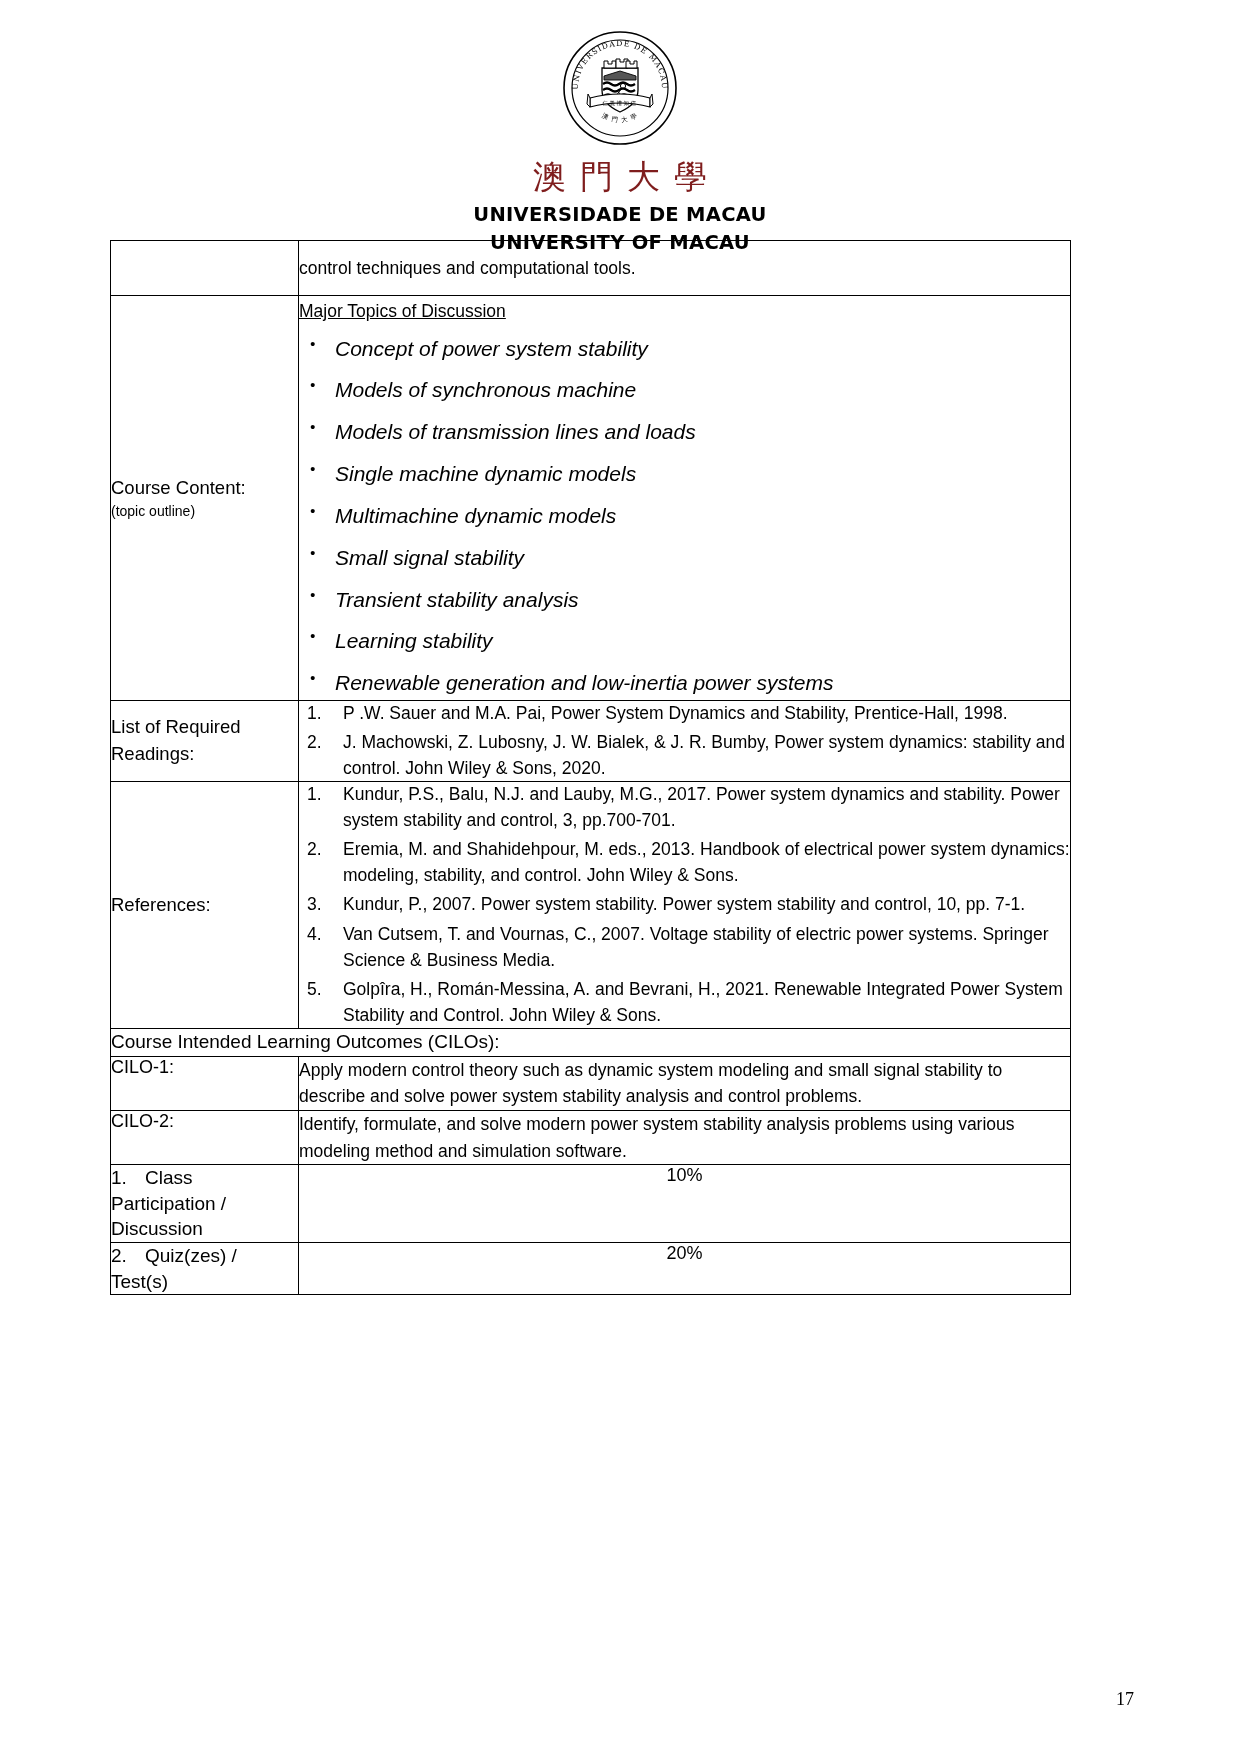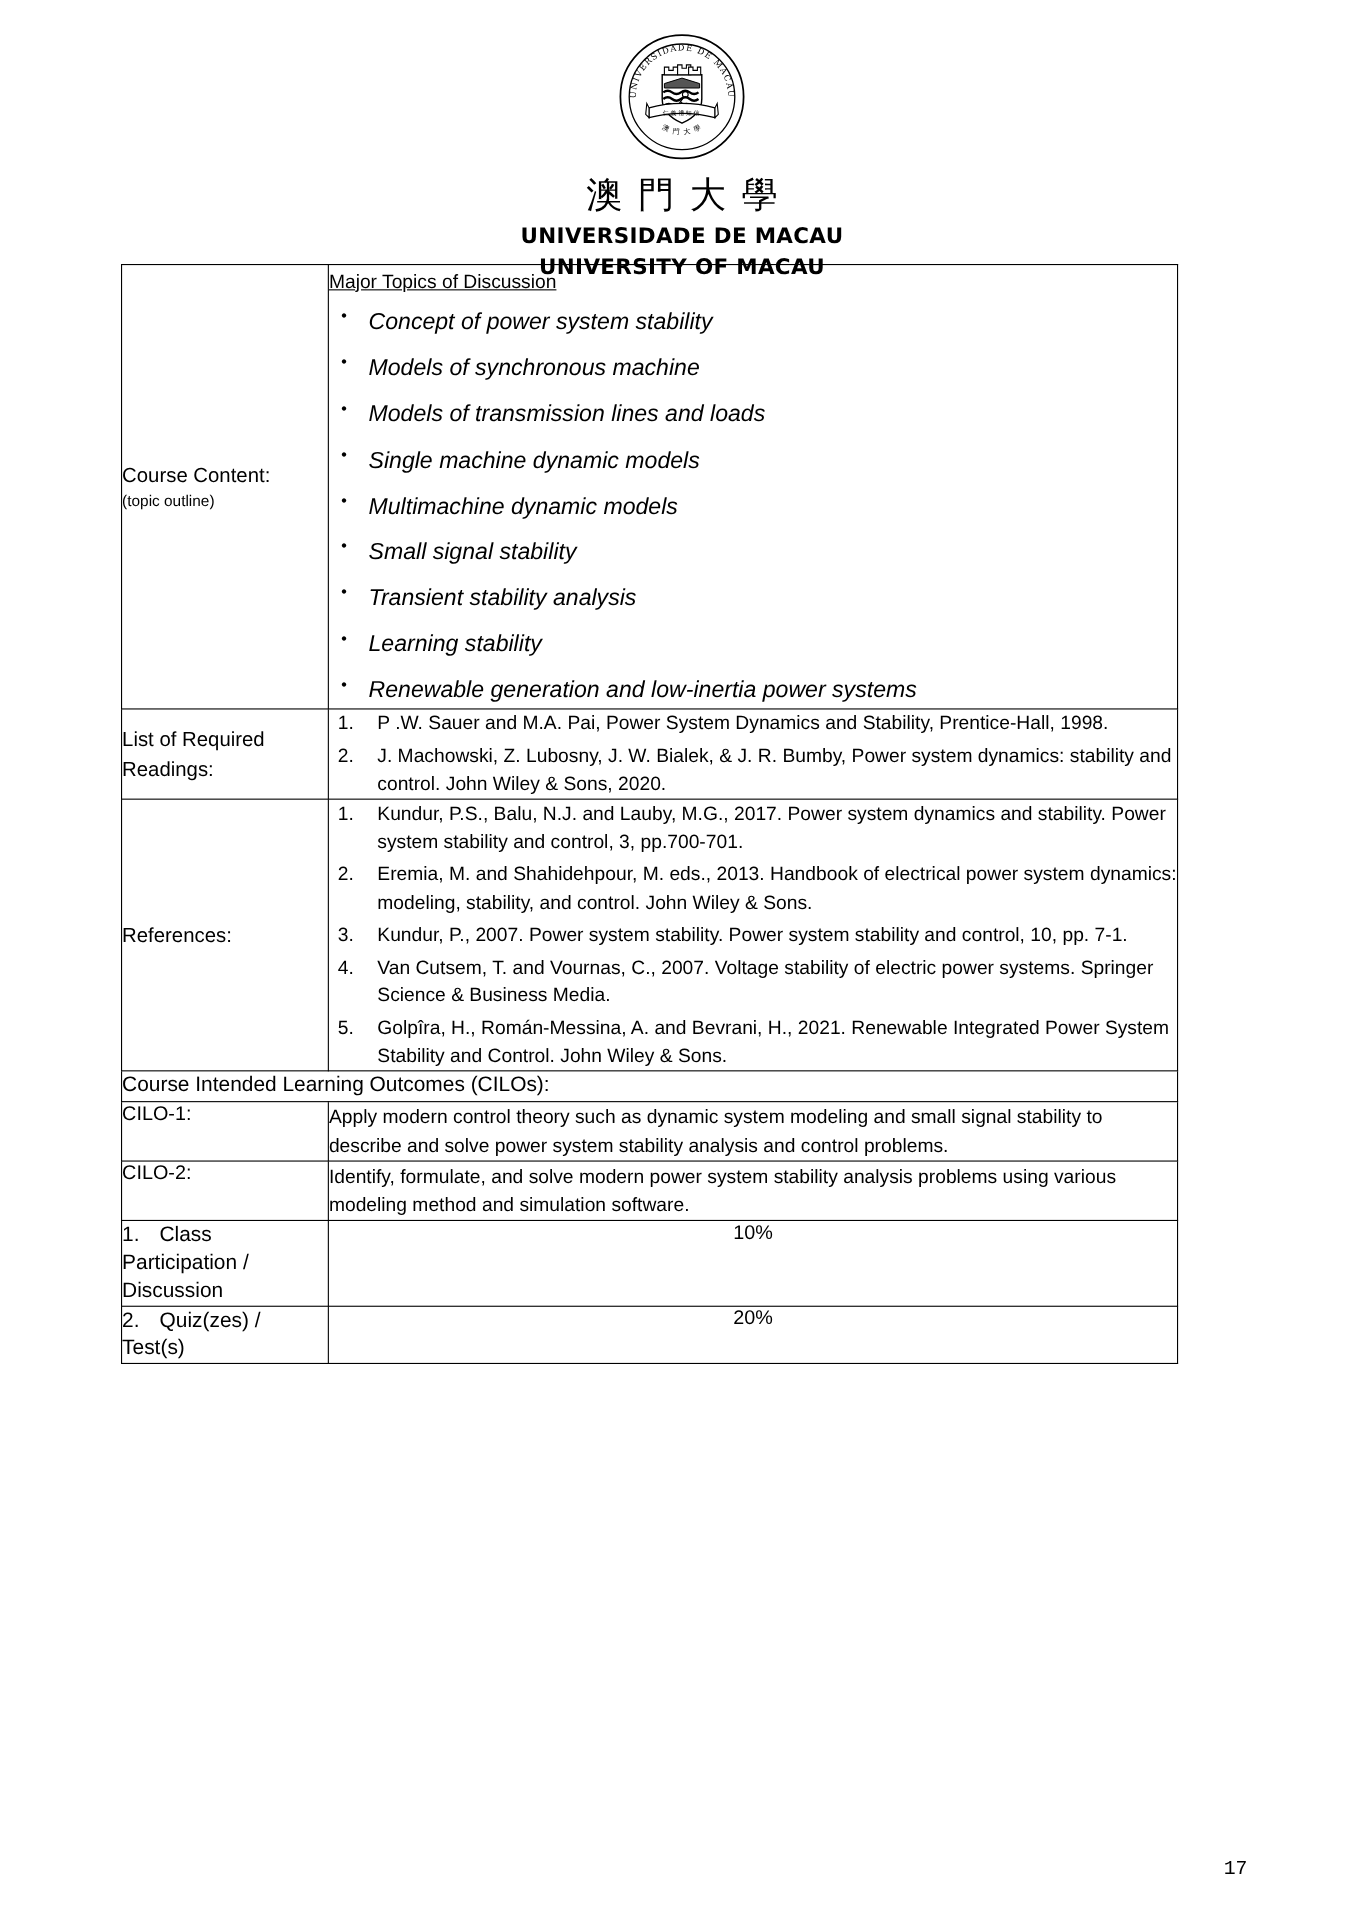--- a/index.html
+++ b/index.html
@@ -39,21 +39,21 @@
   .seal svg { display: block; }
 
   .cn-title {
     margin-top: 12px;
     font-family: "DejaVu Sans", sans-serif;
     font-size: 33px;
     letter-spacing: 14px;
     text-indent: 14px;
     font-weight: 500;
     line-height: 1;
-    color: #000000;
+    color: #7f1d1d;
   }
   .pt-title {
     margin-top: 11px;
     font-family: "DejaVu Sans", sans-serif;
     font-size: 19.5px;
     font-weight: bold;
     letter-spacing: 0.3px;
     line-height: 1.15;
   }
   .en-title {
@@ -199,21 +199,21 @@
     width: 196px;
     vertical-align: middle;
   }
 
   
   .page-number {
     position: absolute;
     right: 106px;
     bottom: 45px;
     font-size: 18px;
-    font-family: Liberation Mono, monospace;
+    font-family: Liberation Serif, serif;
   }
 </style>
 </head>
 <body>
 
 <div class="page">
 
   <div class="header">
 
     <div class="seal">
@@ -266,20 +266,28 @@
   </div>
 
   <div class="table-wrap">
     <table class="syllabus">
       <colgroup>
         <col class="col-label">
         <col class="col-body">
       </colgroup>
       <tbody>
 
+        <tr>
+          <td class="label-cell">
+            <span></span>
+          </td>
+          <td class="body-cell tight">
+            <div class="plain-line">control techniques and computational tools.</div>
+          </td>
+        </tr>
 
         <tr>
           <td class="label-cell vmiddle">
             <span>Course Content:</span>
             <span class="label-sub">(topic outline)</span>
           </td>
           <td class="body-cell">
             <div><span class="subhead">Major Topics of Discussion</span></div>
             <ul class="bullets">
               <li>Concept of power system stability</li>

